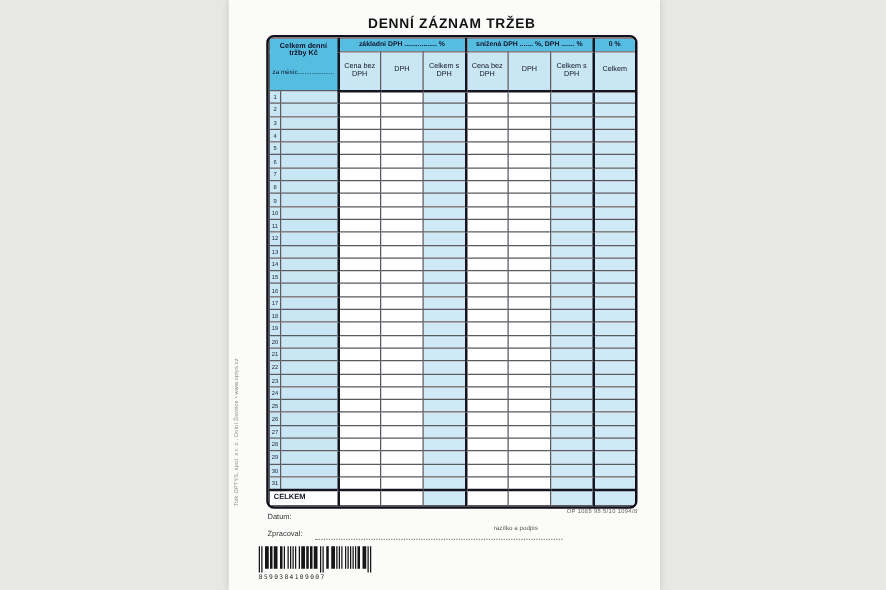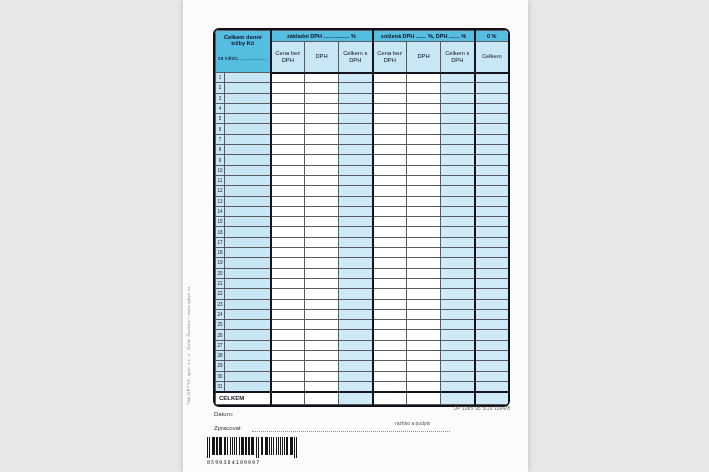--- a/index.html
+++ b/index.html
@@ -93,20 +93,21 @@
     writing-mode:vertical-rl; transform:rotate(180deg);
     font-size:4.4px; color:#8a8a8a; white-space:nowrap; letter-spacing:.2px;
   }
 </style>
 </head>
 <body>
 
 <div id="stage">
   <div id="paper"></div>
 
+  <div id="form-title">DENNÍ ZÁZNAM TRŽEB</div>
 
   <div id="table-frame">
     <table>
       <colgroup>
         <col style="width:9px">
           <col style="width:46px">
         <col style="width:34px">
           <col style="width:34px">
           <col style="width:34px">
         <col style="width:34px">

